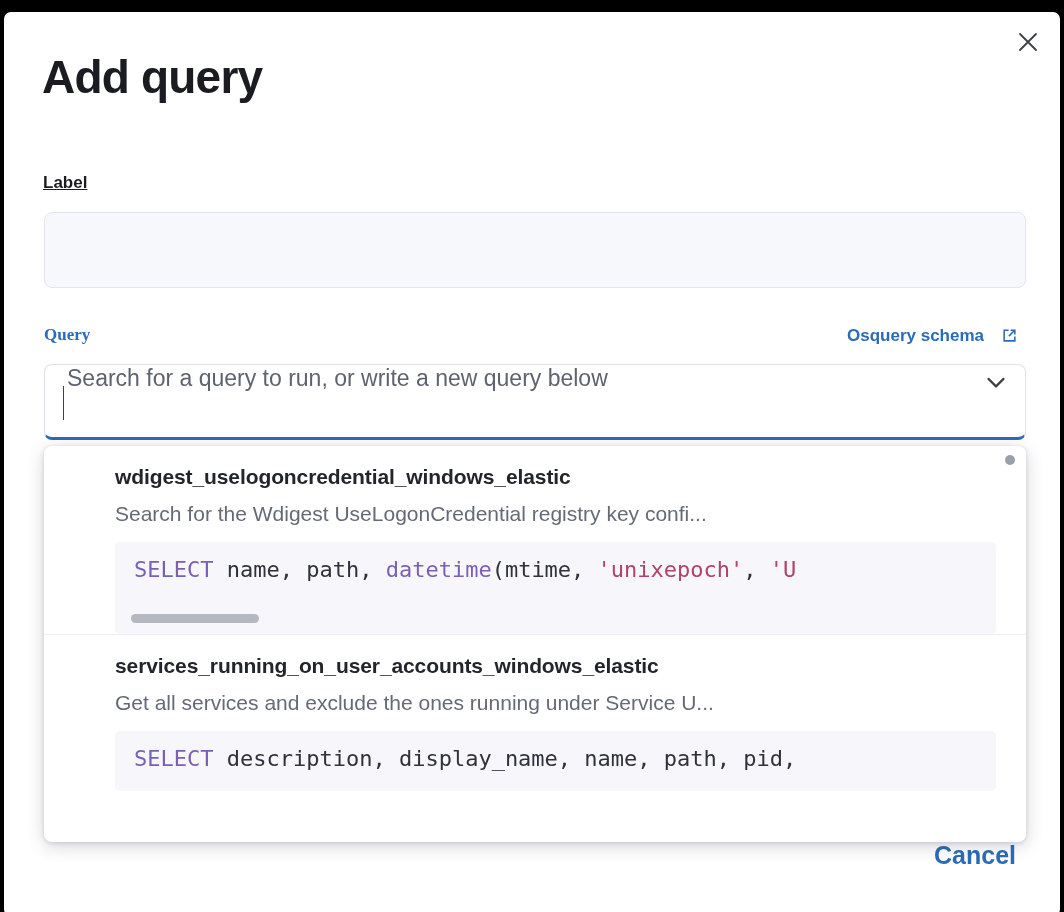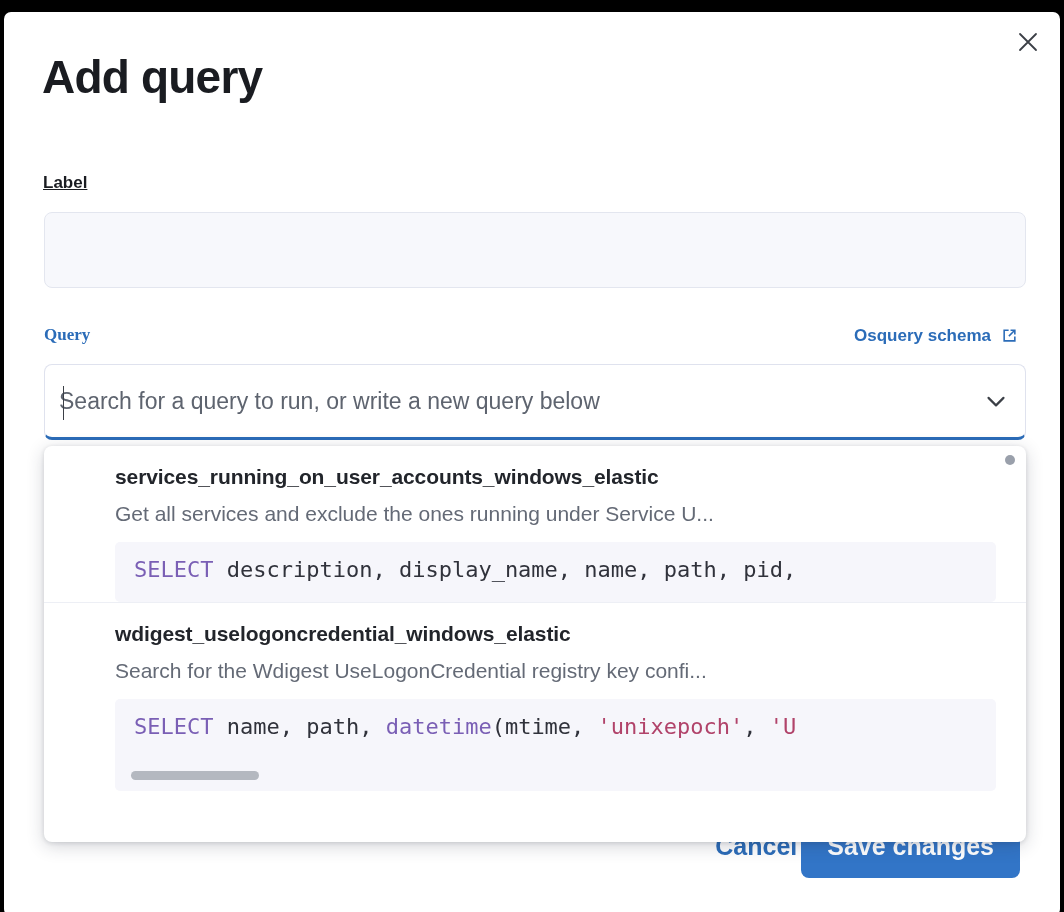--- a/index.html
+++ b/index.html
@@ -76,41 +76,40 @@
     position: absolute;
     left: 40px; top: 313px;
     font-size: 17px;
     font-weight: 700;
     color: #2b6cb8;
     font-family: Liberation Serif, serif;
   }
   .schema-link {
     position: absolute;
     right: 40px; top: 313px;
-    display: flex; align-items: center; gap: 8px;
+    display: flex; align-items: center; gap: 15px;
     font-size: 17px;
     font-weight: 700;
     color: #2b6cb8;
     text-decoration: none;
     cursor: pointer;
   }
   .schema-link svg { display:block; }
 
   
   .combo {
     position: absolute;
     left: 40px; top: 352px;
     width: 982px; height: 76px;
     background: #ffffff;
     border: 1px solid #dfe2ee;
     border-bottom: 3px solid #2b6cb8;
     border-radius: 8px;
     display: flex;
-    align-items: center;
-    padding: 0 12px 0 8px;
+    padding: 0 12px 0 16px;
     cursor: text;
   }
   .combo .caret-wrap {
     position: absolute;
     left: 18px; top: 21px;
     width: 1px; height: 34px;
     background: #3b3f46;
   }
   .combo-placeholder {
     font-size: 23px;
@@ -250,38 +249,37 @@
       <div class="combo-placeholder">Search for a query to run, or write a new query below</div>
       <div class="combo-arrow">
         <svg width="30" height="30" viewBox="0 0 24 24">
           <path d="M6 9.5 L12 15.5 L18 9.5" stroke="#3b3f46" stroke-width="1.7" fill="none" stroke-linecap="round" stroke-linejoin="round"></path>
         </svg>
       </div>
     </div>
 
     <div class="footer">
       <button class="btn-cancel">Cancel</button>
-      <button class="btn-save">Save changes</button>
     </div>
 
     <div class="dropdown">
       <div class="dd-scroll-dot"></div>
       <div id="dd-list">
-          <div class="dd-item dd-item-2">
-            <div class="dd-title">services_running_on_user_accounts_windows_elastic</div>
-            <div class="dd-desc">Get all services and exclude the ones running under Service U...</div>
-            <div class="dd-code">
-              <div class="dd-code-line"><span class="tok-kw">SELECT</span><span> description, display_name, name, path, pid,</span></div>
-            </div>
-          </div>
           <div class="dd-item">
             <div class="dd-title">wdigest_uselogoncredential_windows_elastic</div>
             <div class="dd-desc">Search for the Wdigest UseLogonCredential registry key confi...</div>
             <div class="dd-code">
               <div class="dd-code-line"><span class="tok-kw">SELECT</span><span> name, path, </span><span class="tok-fn">datetime</span><span>(mtime, </span><span class="tok-str">'unixepoch'</span><span>, </span><span class="tok-str">'U</span></div>
               <div class="code-hscroll"></div>
             </div>
           </div>
+          <div class="dd-item dd-item-2">
+            <div class="dd-title">services_running_on_user_accounts_windows_elastic</div>
+            <div class="dd-desc">Get all services and exclude the ones running under Service U...</div>
+            <div class="dd-code">
+              <div class="dd-code-line"><span class="tok-kw">SELECT</span><span> description, display_name, name, path, pid,</span></div>
+            </div>
+          </div>
         </div>
     </div>
 
   </div>
 </div>
 
 </body></html>

